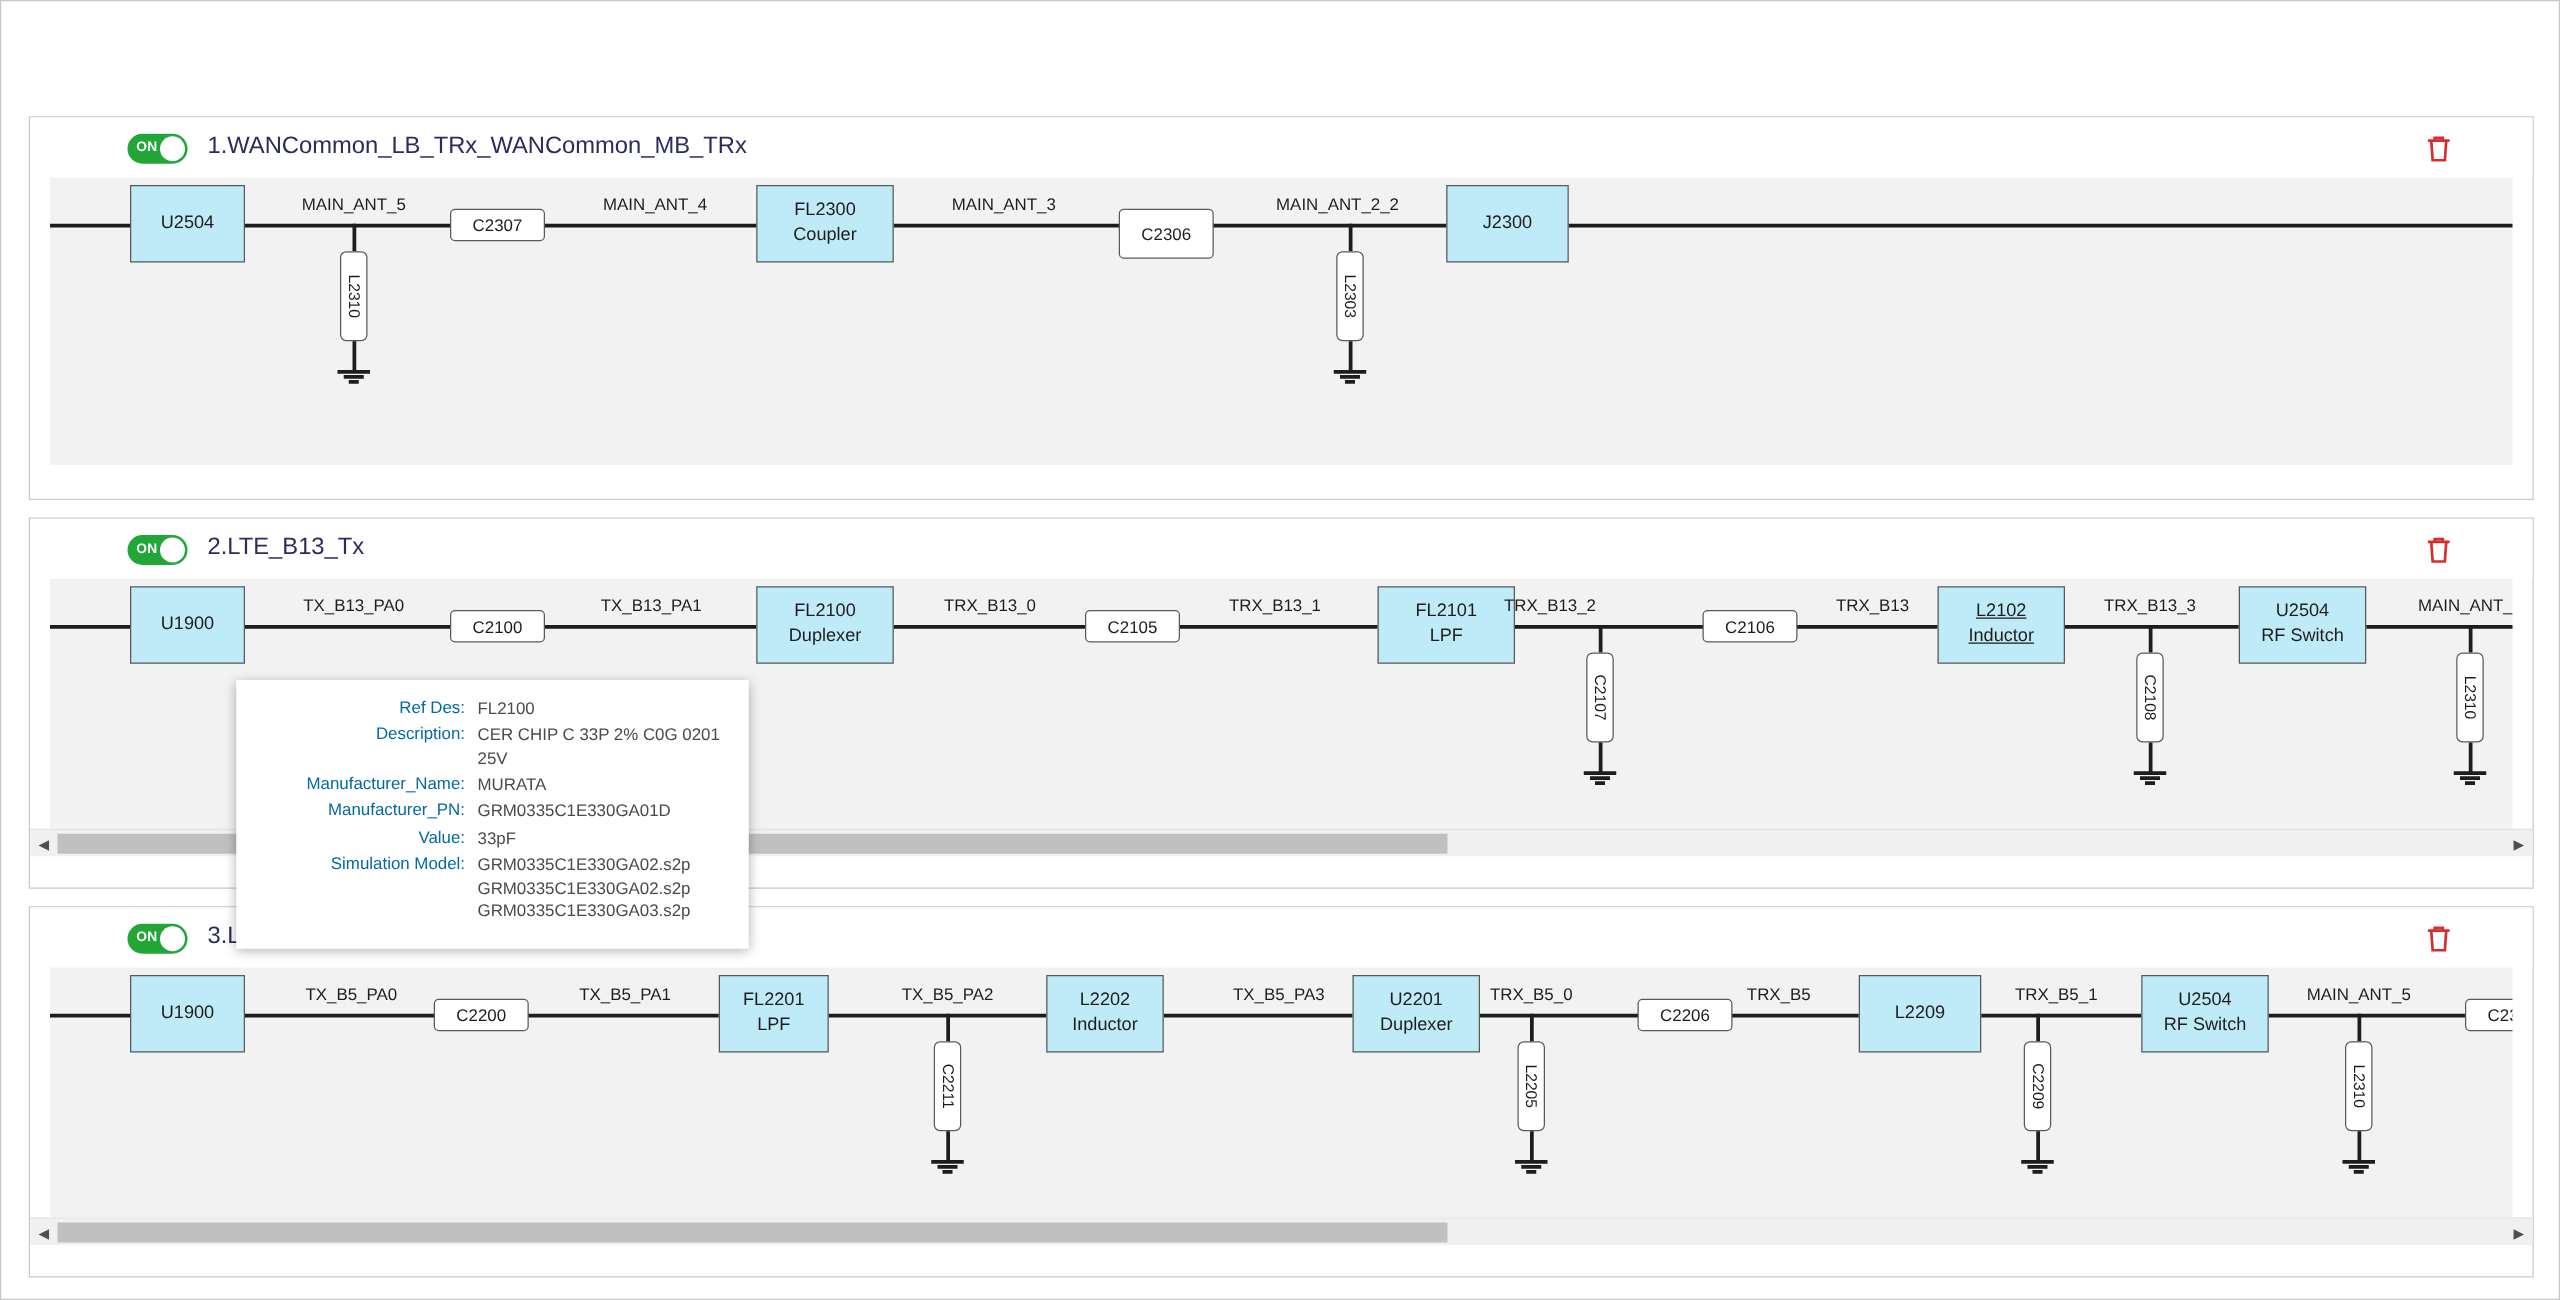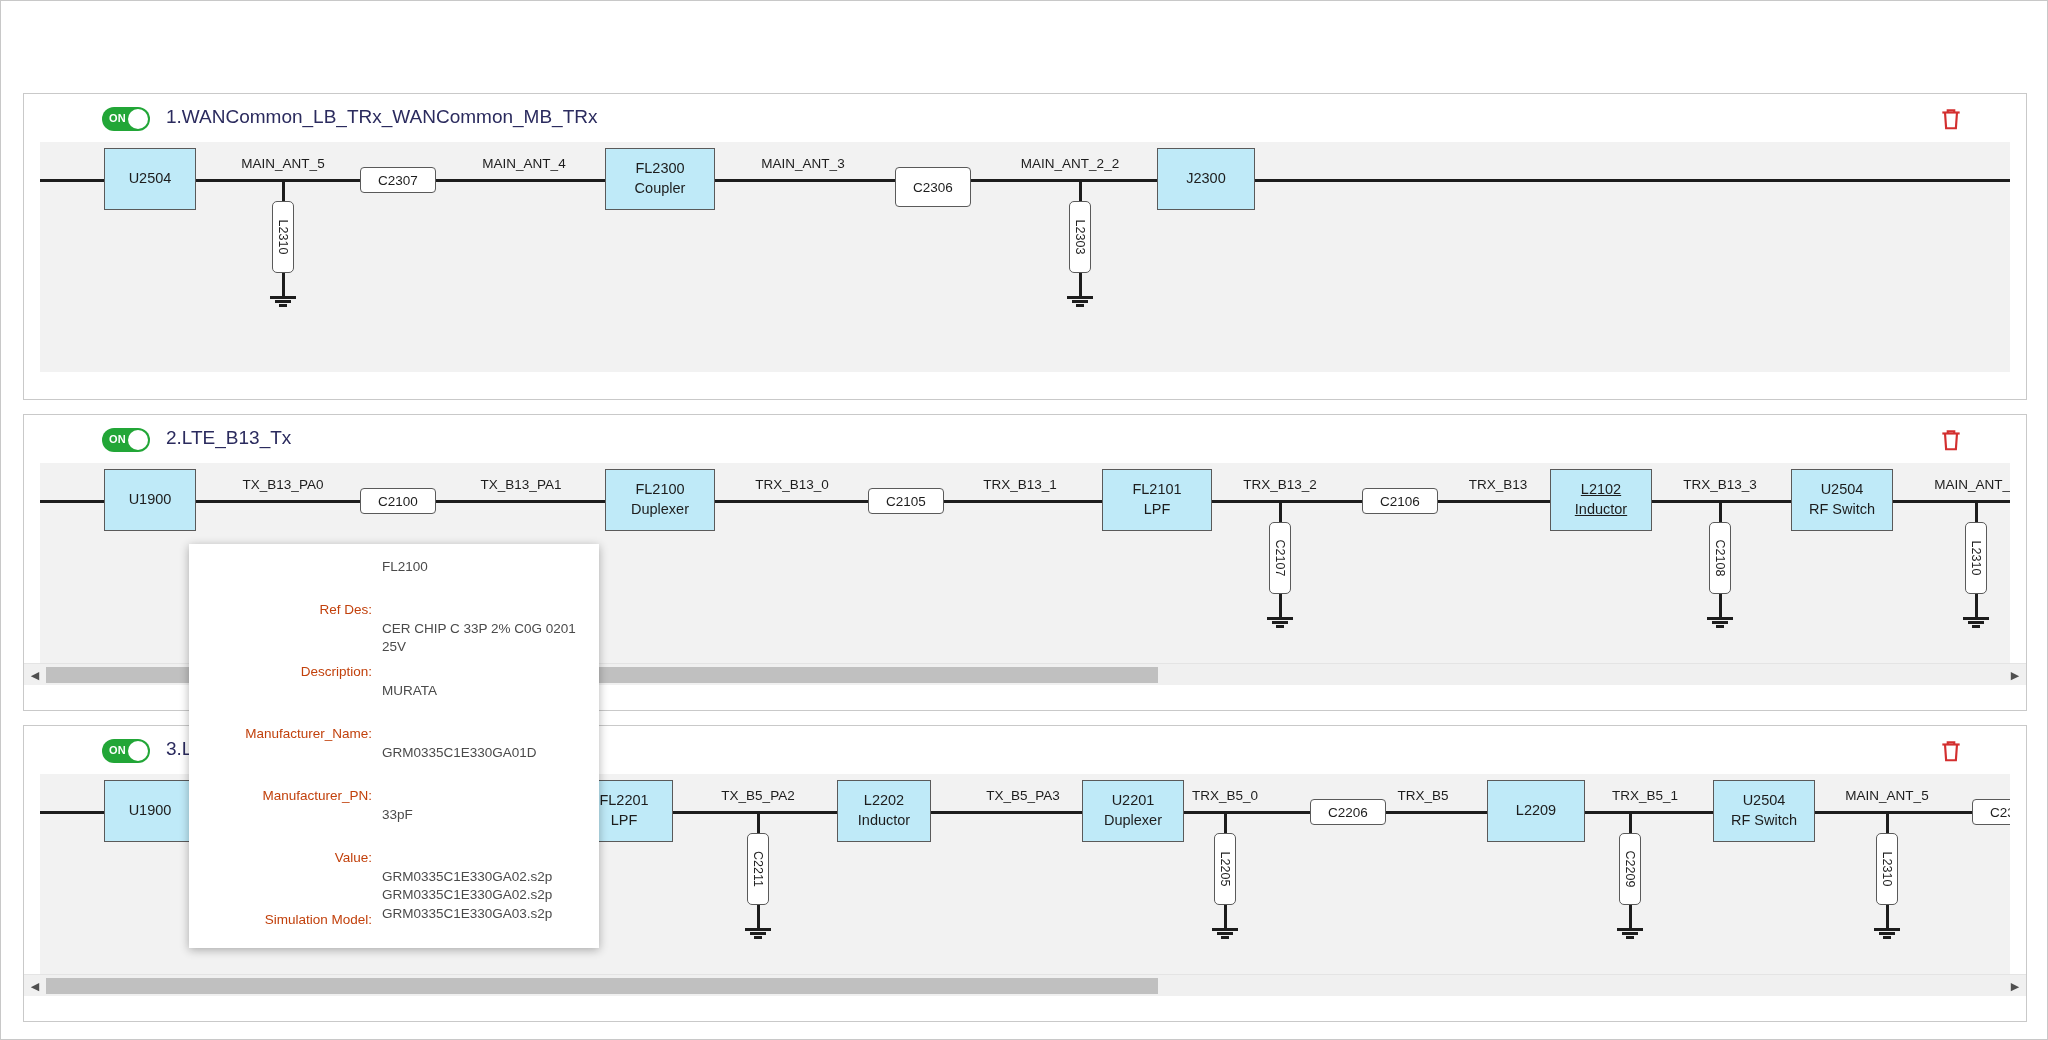--- a/index.html
+++ b/index.html
@@ -180,23 +180,22 @@
     padding: 14px 18px 18px 18px;
     z-index: 50;
     font-size: 13.5px;
     color: #3a3a3a;
   }
   .tt-row { display: flex; margin-bottom: 3px; }
   .tt-key {
     width: 175px;
     text-align: right;
     padding-right: 10px;
-    color: #c2410c;
+    color: #0369a1;
     flex: none;
-    margin-top: 44px;
   }
   .tt-val { color: #4a4a4a; }
   .tt-val div { line-height: 1.36; }
 </style>
 </head>
 <body>
 
 <div class="page">
 
 
@@ -292,21 +291,21 @@
           <div class="">Inductor</div>
         </div>
         <div class="blk" style="left: 1751px; top: 6px; width: 102px; height: 62px;">
           <div class="">U2504</div>
           <div class="">RF Switch</div>
         </div>
         <div class="netlbl" style="left: 243px; top: 14px;">TX_B13_PA0</div>
         <div class="netlbl" style="left: 481px; top: 14px;">TX_B13_PA1</div>
         <div class="netlbl" style="left: 752px; top: 14px;">TRX_B13_0</div>
         <div class="netlbl" style="left: 980px; top: 14px;">TRX_B13_1</div>
-        <div class="netlbl" style="left: 1240px; top: 14px;">TRX_B13_2</div>
+        <div class="netlbl" style="left: 1200px; top: 14px;">TRX_B13_2</div>
         <div class="netlbl" style="left: 1458px; top: 14px;">TRX_B13</div>
         <div class="netlbl" style="left: 1680px; top: 14px;">TRX_B13_3</div>
         <div class="netlbl" style="left: 1936px; top: 14px;">MAIN_ANT_5</div>
         <div class="wire v" style="left: 1239px; top: 37px; height: 22px;"></div>
         <div class="shunt" style="left: 1229px; top: 59px; height: 72px;">
           <span>C2107</span>
         </div>
         <div class="wire v" style="left: 1239px; top: 131px; height: 24px;"></div>
         <div class="gnd" style="left: 1224px; top: 154px; width: 32px; height: 14px;">
           <i style="top: 0px; width: 26px;"></i>
@@ -355,21 +354,21 @@
             <path d="M6.5 6.5l1 14h9l1-14"></path>
         </svg>
       </div>
     </div>
     <div class="canvas" id="c3" style="height:200px;">
         <div class="wire h" style="left: 0px; width: 2010px; top: 37px;"></div>
         <div class="blk" style="left: 64px; top: 6px; width: 92px; height: 62px;">
           <div class="">U1900</div>
         </div>
         <div class="cap" style="left: 307px; top: 25px; width: 76px; height: 26px;">C2200</div>
-        <div class="blk" style="left: 535px; top: 6px; width: 98px; height: 62px;">
+        <div class="blk" style="left: 535px; top: 6px; width: 88px; height: 62px;">
           <div class="">FL2201</div>
           <div class="">LPF</div>
         </div>
         <div class="blk" style="left: 797px; top: 6px; width: 94px; height: 62px;">
           <div class="">L2202</div>
           <div class="">Inductor</div>
         </div>
         <div class="blk" style="left: 1042px; top: 6px; width: 102px; height: 62px;">
           <div class="">U2201</div>
           <div class="">Duplexer</div>

